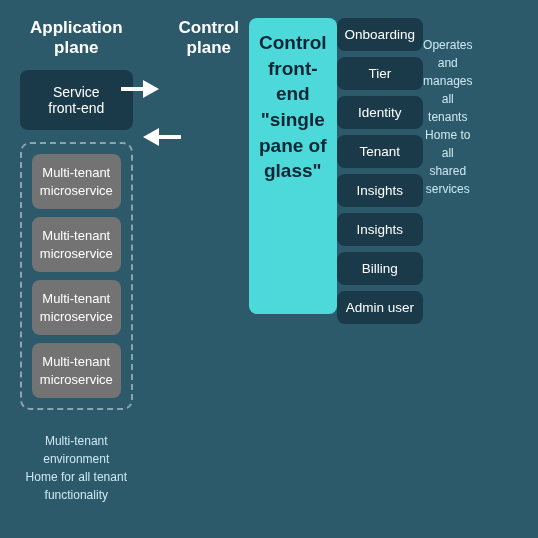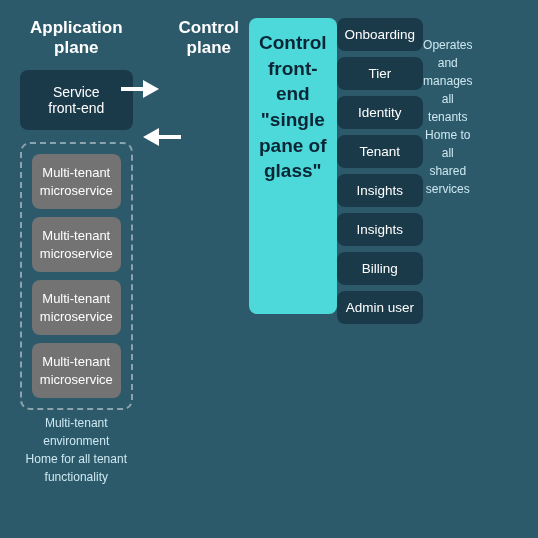--- a/index.html
+++ b/index.html
@@ -71,21 +71,21 @@
       padding: 10px 4px;
       font-size: 13px;
       line-height: 1.35;
     }
 
     
     .left-footer {
       text-align: center;
       color: #cde8f0;
       font-size: 12px;
-      margin-top: 4px;
+      margin-top: 22px;
       line-height: 1.5;
     }
 
     
     .right-column {
       flex: 1;
       display: flex;
       flex-direction: row;
     }
 

